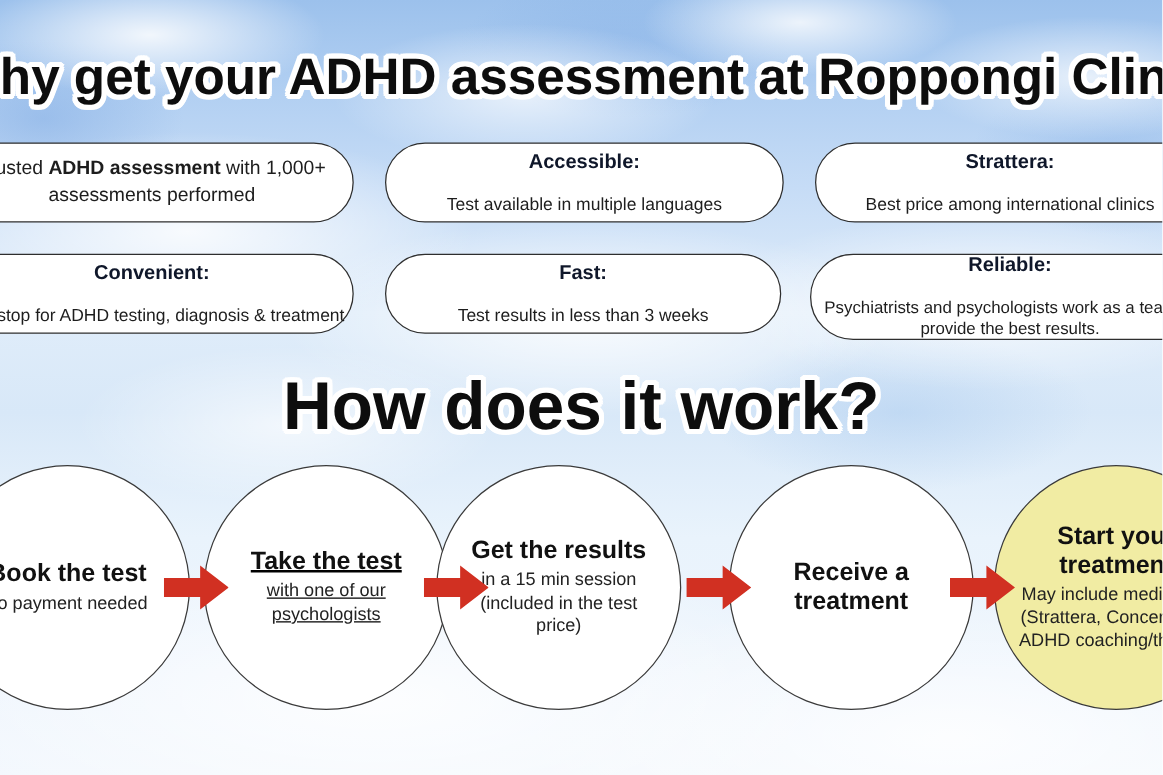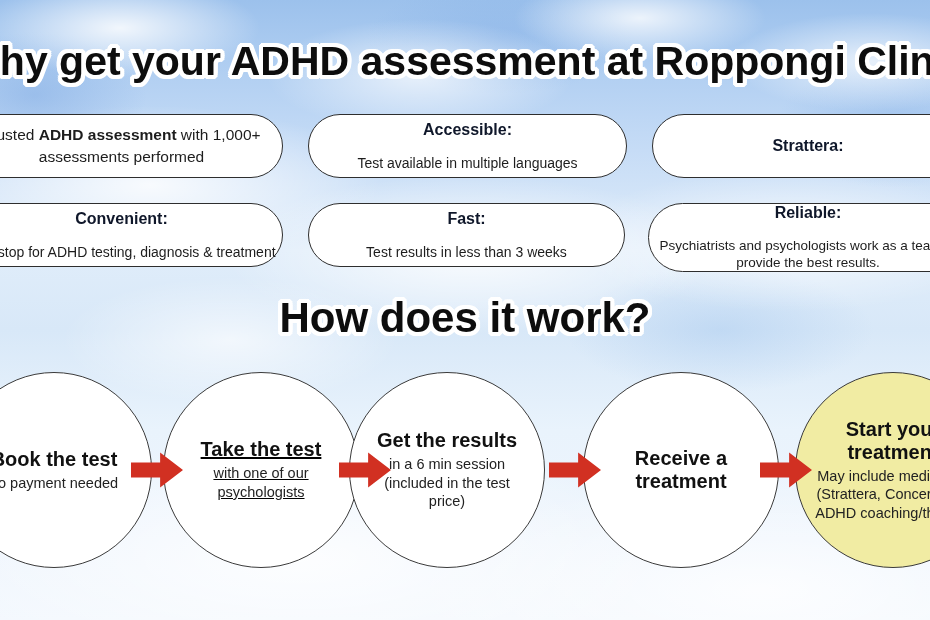--- a/index.html
+++ b/index.html
@@ -30,21 +30,21 @@
       -4px 0 0 #fff,4px 0 0 #fff,0 -4px 0 #fff,0 4px 0 #fff,
       -2px -4px 0 #fff,2px 4px 0 #fff,-4px 2px 0 #fff,4px -2px 0 #fff,
       2px -4px 0 #fff,-2px 4px 0 #fff,4px 2px 0 #fff,-4px -2px 0 #fff;
   }
   .title{
     position:absolute;top:38px;left:50%;transform:translateX(-50%);
     margin:0;white-space:nowrap;font-size:41px;letter-spacing:0px;
   }
   .how{
     position:absolute;top:294px;left:0;width:100%;margin:0;
-    text-align:center;font-size:42px;
+    text-align:center;font-size:54px;
   }
   .pill{
     position:absolute;background:#fff;border:1.6px solid #2e2e2e;border-radius:40px;
     display:flex;flex-direction:column;justify-content:center;align-items:center;
     text-align:center;box-sizing:border-box;padding:4px 10px;
   }
   .pill .h{font-size:16px;font-weight:700;color:#0f172a;line-height:1.2;}
   .pill .t{font-size:14px;color:#1d1d1d;margin-top:16px;white-space:nowrap;line-height:1.25;}
   .pill.wrap .t{white-space:normal;font-size:13.5px;}
   .pill .line{font-size:15.5px;color:#1d1d1d;line-height:1.45;white-space:normal;}
@@ -88,20 +88,21 @@
     <div class="line"><span>Trusted </span><b>ADHD assessment</b><span> with 1,000+ assessments performed</span></div>
   </div>
 
   <div class="pill p2">
     <div class="h">Accessible:</div>
     <div class="t">Test available in multiple languages</div>
   </div>
 
   <div class="pill p3">
     <div class="h">Strattera:</div>
+    <div class="t">Best price among international clinics</div>
   </div>
 
   <div class="pill p4">
     <div class="h">Convenient:</div>
     <div class="t">One stop for ADHD testing, diagnosis &amp; treatment</div>
   </div>
 
   <div class="pill p5">
     <div class="h">Fast:</div>
     <div class="t">Test results in less than 3 weeks</div>
@@ -121,21 +122,21 @@
   <div class="arrow a1"></div>
 
   <div class="step s2">
     <div class="st">Take the test</div>
     <div class="sx">with one of our psychologists</div>
   </div>
   <div class="arrow a2"></div>
 
   <div class="step s3">
     <div class="st">Get the results</div>
-    <div class="sx">in a 6 min session (included in the test price)</div>
+    <div class="sx">in a 15 min session (included in the test price)</div>
   </div>
   <div class="arrow a3"></div>
 
   <div class="step s4">
     <div class="st">Receive a treatment</div>
   </div>
   <div class="arrow a4"></div>
 
   <div class="step s5">
     <div class="st">Start your treatment</div>

